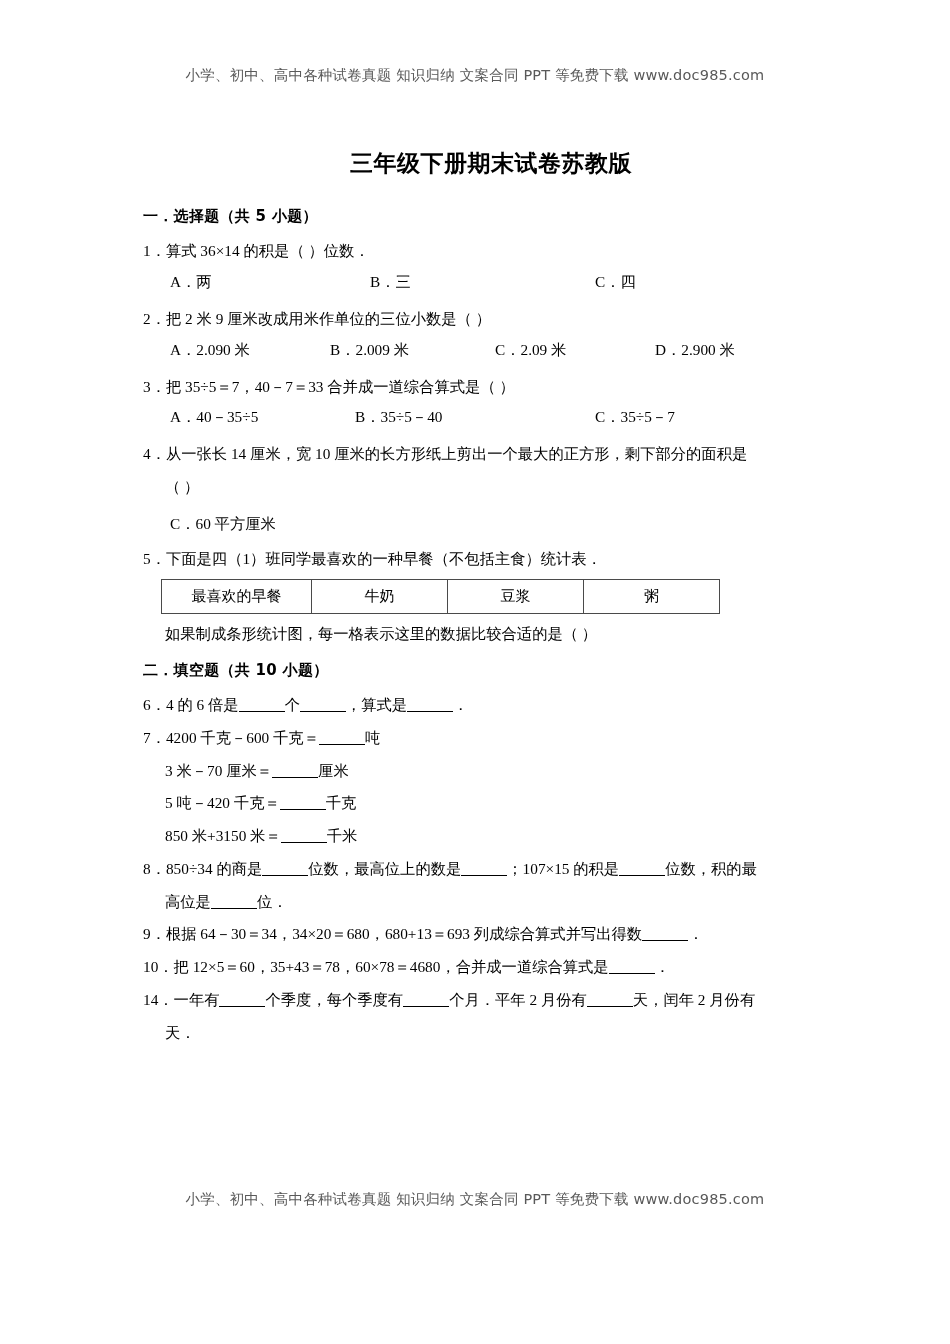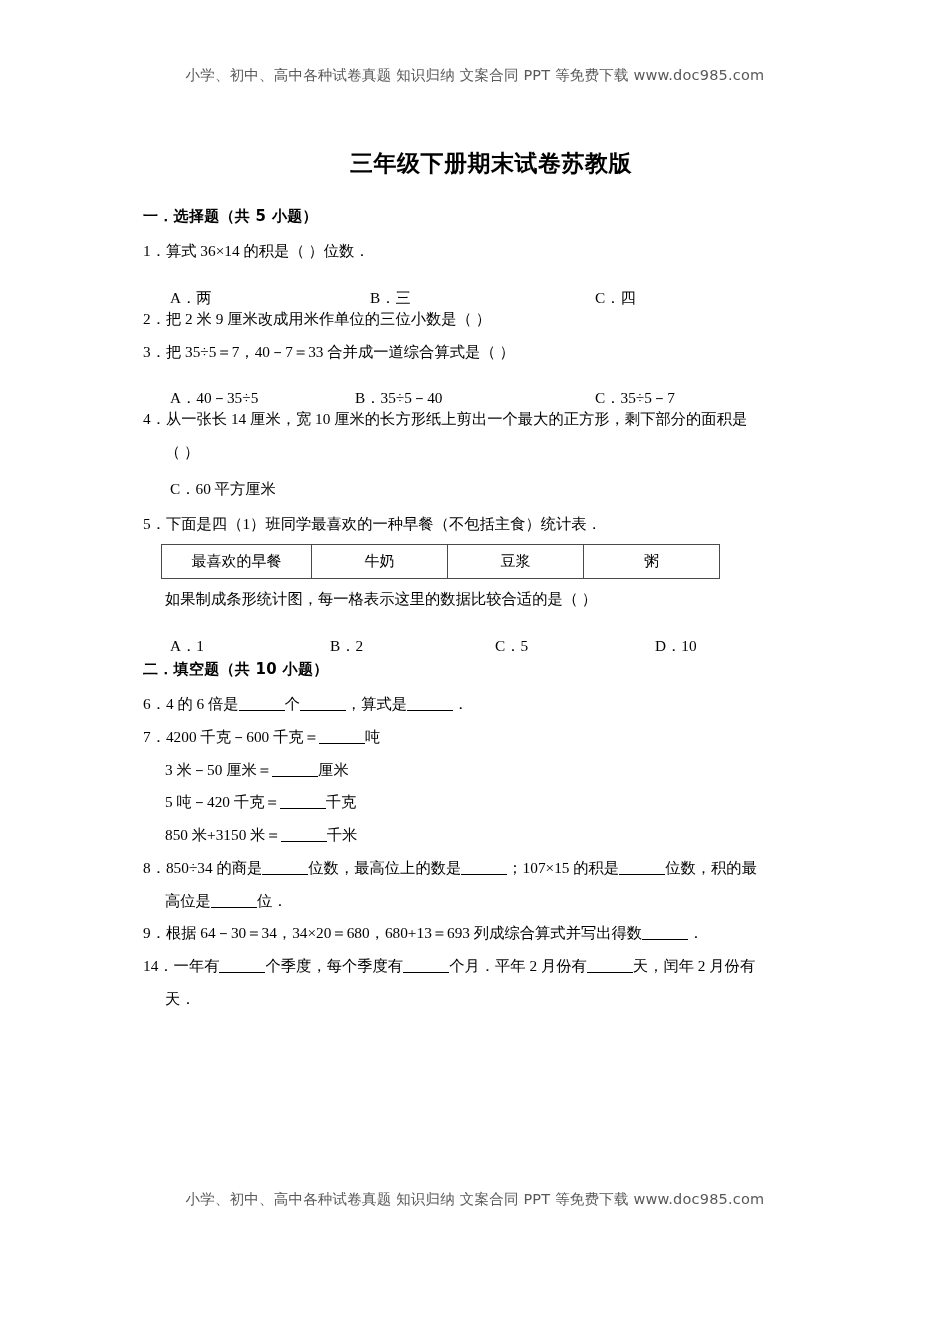--- a/index.html
+++ b/index.html
@@ -83,21 +83,21 @@
 
   
   .opts {
     position: relative;
     height: 26px;
     margin: 0 0 9px 0;
     font-size: 15.3px;
   }
   .opt {
     position: absolute;
-    top: 16px;
+    top: 0;
     white-space: nowrap;
   }
   .opt-line {
     font-size: 15.3px;
     line-height: 1.62;
     margin: 12px 0 8px 0;
     padding-left: 27px;
   }
 
   
@@ -155,20 +155,26 @@
       <span>1．</span><span>算式 36×14 的积是（      ）位数．</span>
     </div>
     <div class="opts">
       <span class="opt" style="left:27px">A．两</span>
       <span class="opt" style="left:227px">B．三</span>
       <span class="opt" style="left:452px">C．四</span>
     </div>
 
     <div class="q">
       <span>2．</span><span>把 2 米 9 厘米改成用米作单位的三位小数是（      ）</span>
+    </div>
+    <div class="opts">
+      <span class="opt" style="left:27px">A．2.090 米</span>
+      <span class="opt" style="left:187px">B．2.009 米</span>
+      <span class="opt" style="left:352px">C．2.09 米</span>
+      <span class="opt" style="left:512px">D．2.900 米</span>
     </div>
 
     <div class="q">
       <span>3．</span><span>把 35÷5＝7，40－7＝33 合并成一道综合算式是（      ）</span>
     </div>
     <div class="opts">
       <span class="opt" style="left:27px">A．40－35÷5</span>
       <span class="opt" style="left:212px">B．35÷5－40</span>
       <span class="opt" style="left:452px">C．35÷5－7</span>
     </div>
@@ -196,57 +202,54 @@
             <td>最喜欢的早餐</td>
             <td>牛奶</td>
             <td>豆浆</td>
             <td>粥</td>
           </tr>
         </tbody>
       </table>
     </div>
 
     <div class="after-table">如果制成条形统计图，每一格表示这里的数据比较合适的是（      ）</div>
-    <div class="opts">
-      <span class="opt" style="left:27px">A．1</span>
-      <span class="opt" style="left:187px">B．2</span>
-      <span class="opt" style="left:352px">C．5</span>
-      <span class="opt" style="left:512px">D．10</span>
-    </div>
 
     <div class="section-head second">二．填空题（共 10 小题）</div>
 
     <div class="q">
       <span>6．</span><span>4 的 6 倍是</span><span class="blank"></span><span>个</span><span class="blank"></span><span>，算式是</span><span class="blank"></span><span>．</span>
     </div>
 
     <div class="q">
       <span>7．</span><span>4200 千克－600 千克＝</span><span class="blank"></span><span>吨</span>
     </div>
     <div class="q-cont">
-      <span>3 米－50 厘米＝</span><span class="blank"></span><span>厘米</span>
+      <span>3 米－70 厘米＝</span><span class="blank"></span><span>厘米</span>
     </div>
     <div class="q-cont">
       <span>5 吨－420 千克＝</span><span class="blank"></span><span>千克</span>
     </div>
     <div class="q-cont">
       <span>850 米+3150 米＝</span><span class="blank"></span><span>千米</span>
     </div>
 
     <div class="q">
       <span>8．</span><span>850÷34 的商是</span><span class="blank"></span><span>位数，最高位上的数是</span><span class="blank"></span><span>；107×15 的积是</span><span class="blank"></span><span>位数，积的最</span>
     </div>
     <div class="q-cont">
       <span>高位是</span><span class="blank"></span><span>位．</span>
     </div>
 
     <div class="q">
       <span>9．</span><span>根据 64－30＝34，34×20＝680，680+13＝693 列成综合算式并写出得数</span><span class="blank"></span><span>．</span>
     </div>
 
+    <div class="q">
+      <span>10．</span><span>把 12×5＝60，35+43＝78，60×78＝4680，合并成一道综合算式是</span><span class="blank"></span><span>．</span>
+    </div>
 
     <div class="q">
       <span>14．</span><span>一年有</span><span class="blank"></span><span>个季度，每个季度有</span><span class="blank"></span><span>个月．平年 2 月份有</span><span class="blank"></span><span>天，闰年 2 月份有</span>
     </div>
     <div class="q-cont">天．</div>
 
   </div>
 
   <div class="watermark watermark-bottom">小学、初中、高中各种试卷真题 知识归纳 文案合同 PPT 等免费下载  www.doc985.com</div>
 

